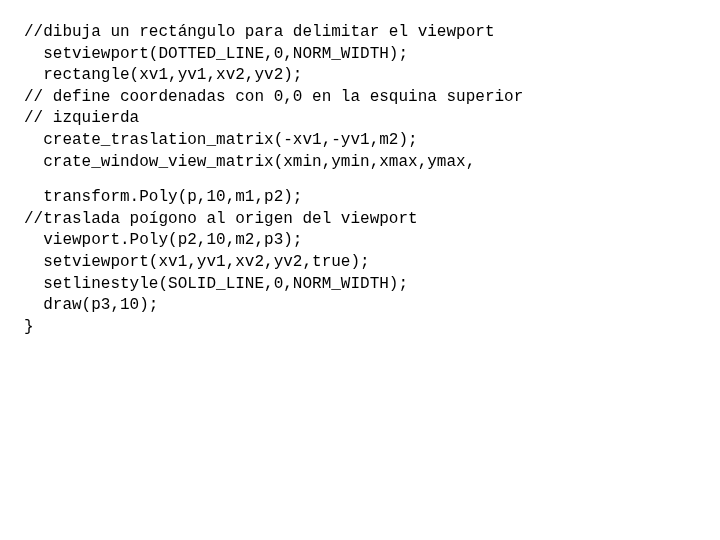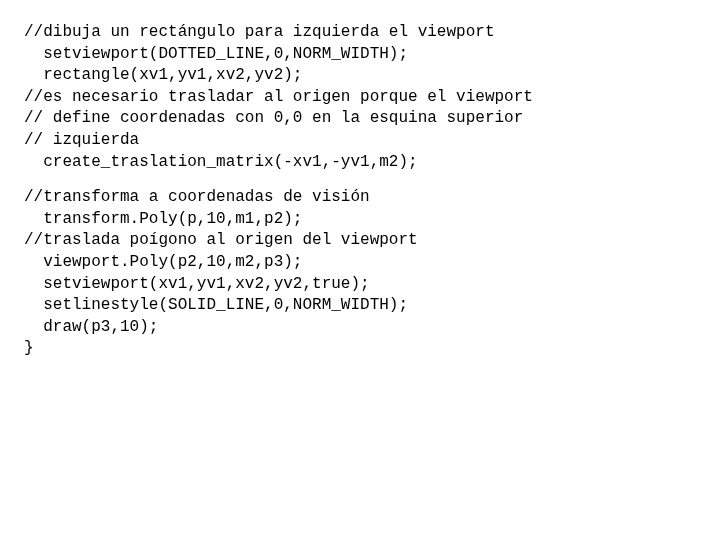--- a/index.html
+++ b/index.html
@@ -18,31 +18,30 @@
     margin-bottom: 14px;
   }
   .line {
     white-space: pre;
   }
 </style>
 </head>
 <body>
 
 <div class="block">
-  <div class="line">//dibuja un rectángulo para izquierda el viewport</div>
+  <div class="line">//dibuja un rectángulo para delimitar el viewport</div>
   <div class="line">  setviewport(DOTTED_LINE,0,NORM_WIDTH);</div>
   <div class="line">  rectangle(xv1,yv1,xv2,yv2);</div>
-  <div class="line">//es necesario trasladar al origen porque el viewport</div>
   <div class="line">// define coordenadas con 0,0 en la esquina superior</div>
   <div class="line">// izquierda</div>
   <div class="line">  create_traslation_matrix(-xv1,-yv1,m2);</div>
+  <div class="line">  crate_window_view_matrix(xmin,ymin,xmax,ymax,</div>
 </div>
 
 <div class="block">
-  <div class="line">//transforma a coordenadas de visión</div>
   <div class="line">  transform.Poly(p,10,m1,p2);</div>
   <div class="line">//traslada poígono al origen del viewport</div>
   <div class="line">  viewport.Poly(p2,10,m2,p3);</div>
   <div class="line">  setviewport(xv1,yv1,xv2,yv2,true);</div>
   <div class="line">  setlinestyle(SOLID_LINE,0,NORM_WIDTH);</div>
   <div class="line">  draw(p3,10);</div>
   <div class="line">}</div>
 </div>
 
 </body></html>

